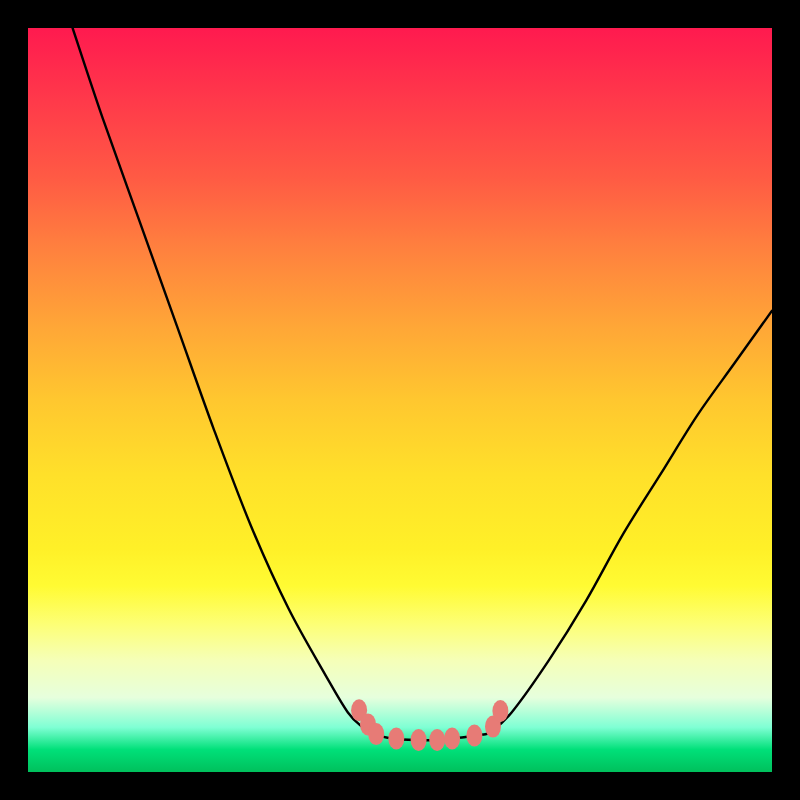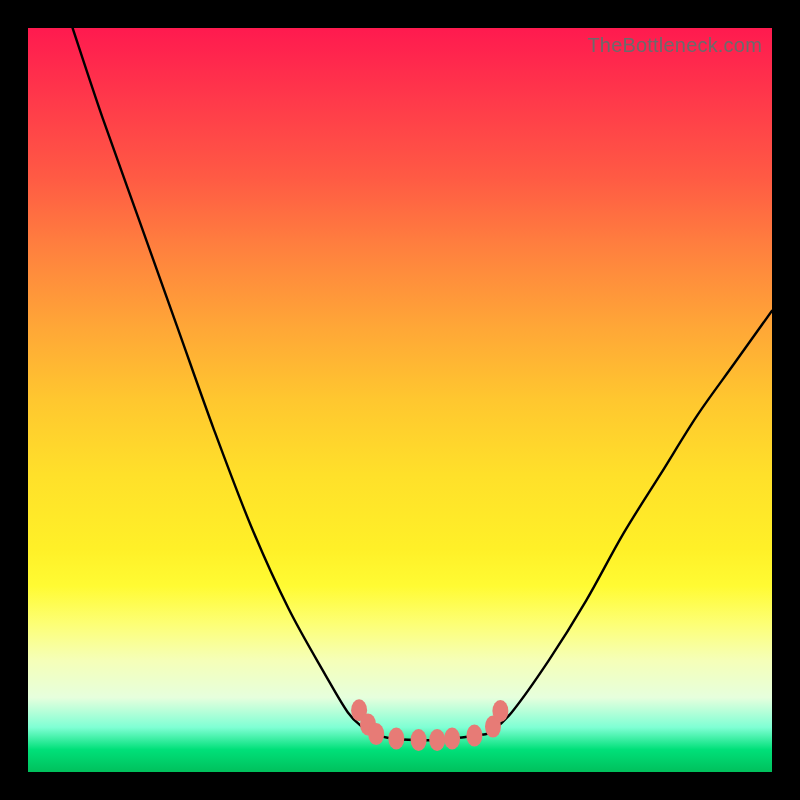--- a/index.html
+++ b/index.html
@@ -71,21 +71,20 @@
     fill: #e77b76;
     stroke: none;
   }
 </style>
 </head>
 <body>
 
 <div class="frame">
   <div class="plot">
 
-    <div class="watermark">TheBottleneck.com</div>
 
     <svg class="curve" viewBox="0 0 744 744" preserveAspectRatio="none">
       <path id="curve-left" class="line" d="M 44.6 0.0 C 49.6 14.9, 63.2 57.0, 74.4 89.3 C 85.6 121.5, 99.2 158.7, 111.6 193.4 C 124.0 228.2, 136.4 262.9, 148.8 297.6 C 161.2 332.3, 173.6 368.3, 186.0 401.8 C 198.4 435.2, 210.8 468.7, 223.2 498.5 C 235.6 528.2, 248.0 555.5, 260.4 580.3 C 272.8 605.1, 287.7 629.9, 297.6 647.3 C 307.5 664.6, 313.7 675.8, 319.9 684.5 C 326.1 693.2, 330.5 695.6, 334.8 699.4 C 339.1 703.1, 344.1 705.6, 346.0 706.8"></path>
       <path id="curve-floor" class="line" d="M 346.0 706.8 C 349.1 707.4, 357.7 709.7, 364.6 710.5 C 371.4 711.4, 379.4 711.8, 386.9 712.0 C 394.3 712.3, 401.8 712.4, 409.2 712.0 C 416.6 711.6, 424.1 710.6, 431.5 709.8 C 439.0 708.9, 448.9 707.5, 453.8 706.8 C 458.8 706.1, 460.0 705.6, 461.3 705.3"></path>
       <path id="curve-right" class="line" d="M 461.3 705.3 C 465.0 701.8, 473.7 696.6, 483.6 684.5 C 493.5 672.3, 508.4 651.0, 520.8 632.4 C 533.2 613.8, 545.6 594.0, 558.0 572.9 C 570.4 551.8, 582.8 527.0, 595.2 505.9 C 607.6 484.8, 620.0 466.2, 632.4 446.4 C 644.8 426.6, 657.2 405.5, 669.6 386.9 C 682.0 368.3, 694.4 352.2, 706.8 334.8 C 719.2 317.4, 737.8 291.4, 744.0 282.7"></path>
       <g id="markers">
           <ellipse cx="331.1" cy="682.2" rx="8" ry="11" class="marker"></ellipse>
           <ellipse cx="340.0" cy="696.4" rx="8" ry="11" class="marker"></ellipse>
           <ellipse cx="348.2" cy="706.1" rx="8" ry="11" class="marker"></ellipse>
           <ellipse cx="368.3" cy="710.5" rx="8" ry="11" class="marker"></ellipse>

